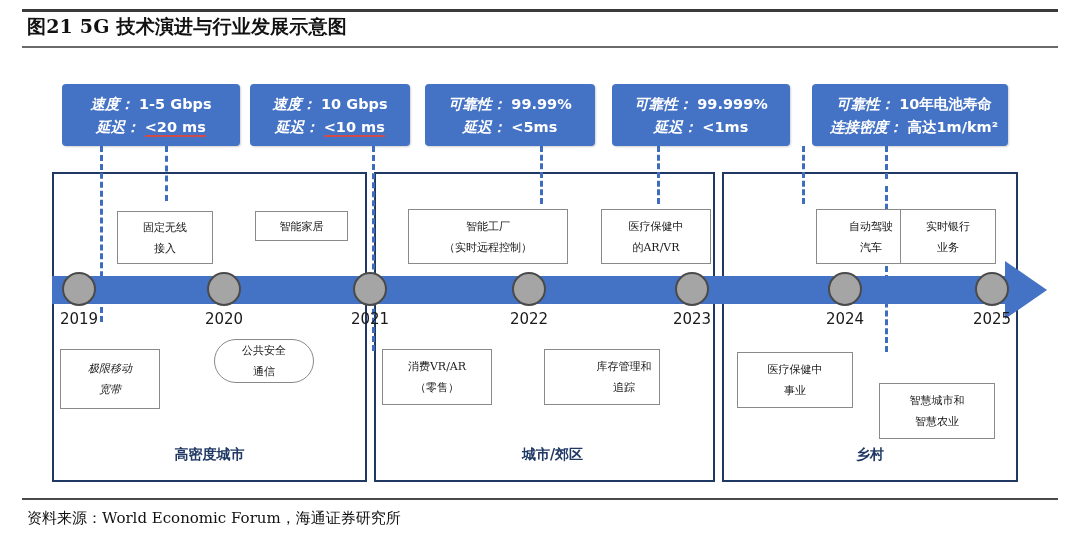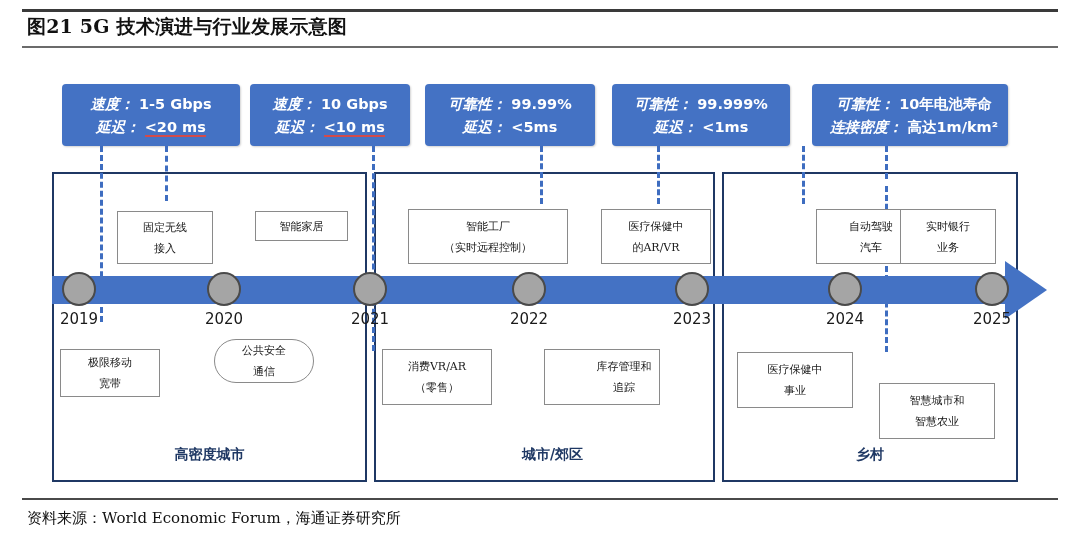--- a/index.html
+++ b/index.html
@@ -196,21 +196,21 @@
   <div class="dot" style="left:975px;"></div>
 
   <div class="year" style="left:49px;">2019</div>
   <div class="year" style="left:194px;">2020</div>
   <div class="year" style="left:340px;">2021</div>
   <div class="year" style="left:499px;">2022</div>
   <div class="year" style="left:662px;">2023</div>
   <div class="year" style="left:815px;">2024</div>
   <div class="year" style="left:962px;">2025</div>
 
-  <div class="appbox" style="left:60px; top:349px; width:100px; height:48px;">
+  <div class="appbox" style="left:60px; top:349px; width:100px; height:60px;font-style:italic;">
     <span>极限移动</span>
       <span>宽带</span>
   </div>
   <div class="appbox" style="left:214px; top:339px; width:100px; height:44px;border-radius:26px;">
     <span>公共安全</span>
       <span>通信</span>
   </div>
   <div class="appbox" style="left:382px; top:349px; width:110px; height:56px;">
     <span>消费VR/AR</span>
       <span>（零售）</span>

